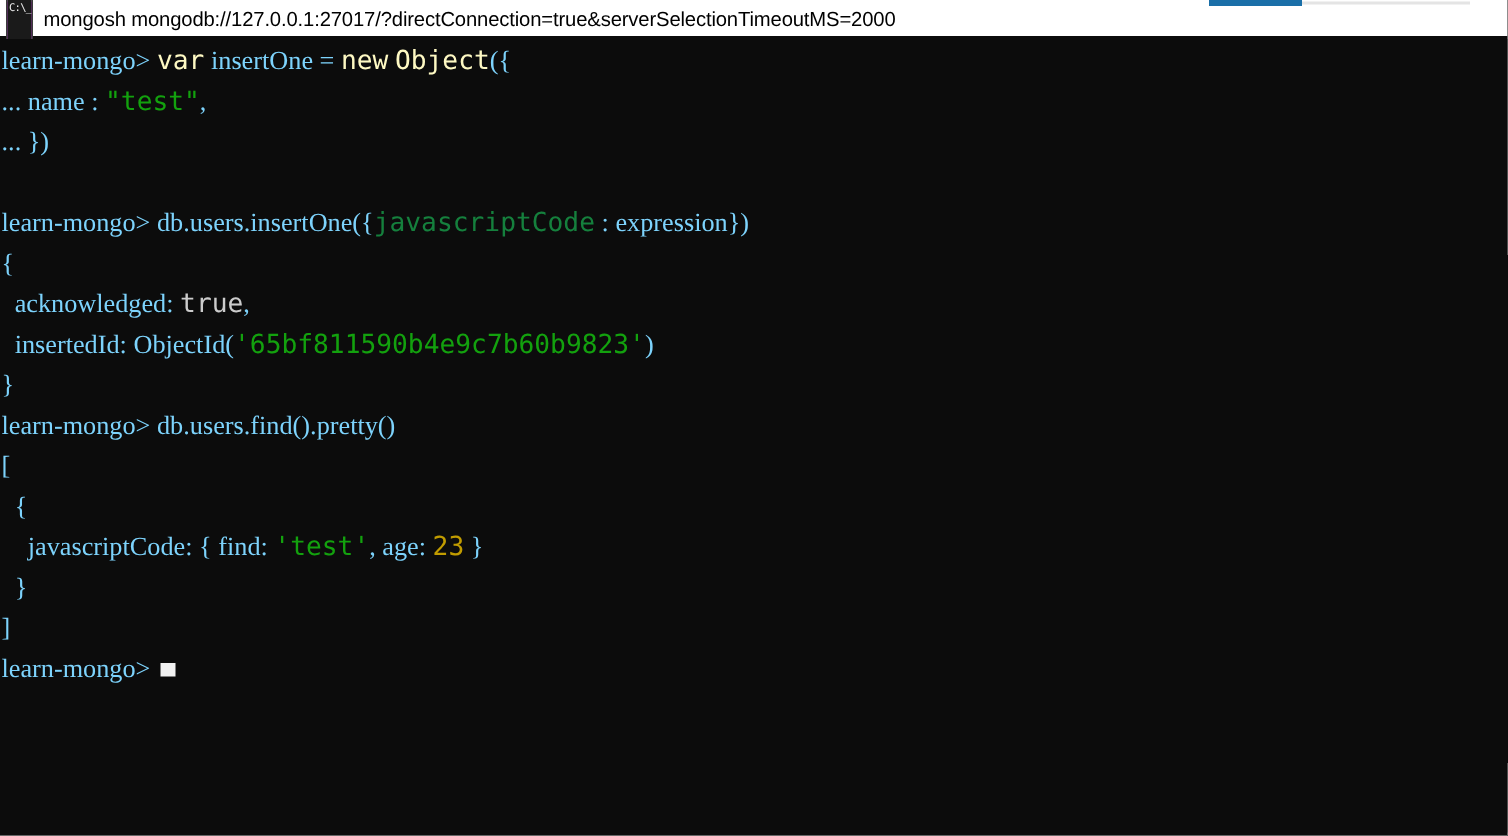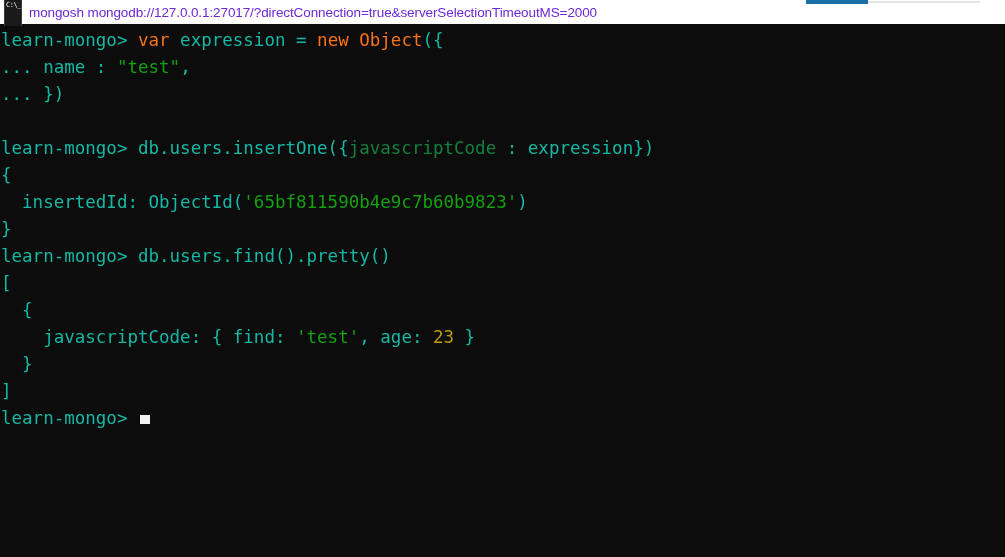--- a/index.html
+++ b/index.html
@@ -59,21 +59,21 @@
     line-height: 11px;
     letter-spacing: -0.5px;
     text-align: left;
     padding-left: 1px;
     white-space: nowrap;
     overflow: hidden;
   }
   #titlebar-title {
     font-family: "Liberation Sans", sans-serif;
     font-size: 13.5px;
-    color: #6d28d9;
+    color: #000000;
     white-space: nowrap;
     letter-spacing: -0.1px;
   }
   #window-accent {
     position: absolute;
     top: 0;
     left: 806px;
     width: 62px;
     height: 4px;
     background: #1a6fa8;
@@ -96,22 +96,22 @@
     font-family: "DejaVu Sans Mono", monospace;
     font-size: 17.5px;
     line-height: 27px;
     color: #cccccc;
     overflow: hidden;
   }
   .line {
     white-space: pre;
     height: 27px;
   }
-  .tok-default { color: #14b8a6; }
-  .tok-keyword { color: #f97316; }
+  .tok-default { color: #7dd3fc; font-family: Liberation Serif, serif; }
+  .tok-keyword { color: #fef9c3; }
   .tok-string  { color: #13a10e; }
   .tok-number  { color: #c19c00; }
   .tok-field   { color: #15803d; }
   .cursor {
     display: inline-block;
     width: 10px;
     height: 9px;
     background: #f2f2f2;
     vertical-align: baseline;
     margin-left: 2px;
@@ -126,26 +126,27 @@
     <div id="console-icon">
       <div class="bar"></div>
       <div class="prompt-glyph">C:\_</div>
     </div>
     <div id="titlebar-title">mongosh mongodb://127.0.0.1:27017/?directConnection=true&amp;serverSelectionTimeoutMS=2000</div>
     <div id="window-accent"></div>
     <div id="window-accent-track"></div>
   </div>
 
   <div id="terminal">
-      <div class="line"><span class="tok-default">learn-mongo&gt; </span><span class="tok-keyword">var</span><span class="tok-default"> expression = </span><span class="tok-keyword">new</span><span class="tok-default"> </span><span class="tok-keyword">Object</span><span class="tok-default">({</span></div>
+      <div class="line"><span class="tok-default">learn-mongo&gt; </span><span class="tok-keyword">var</span><span class="tok-default"> insertOne = </span><span class="tok-keyword">new</span><span class="tok-default"> </span><span class="tok-keyword">Object</span><span class="tok-default">({</span></div>
       <div class="line"><span class="tok-default">... name : </span><span class="tok-string">"test"</span><span class="tok-default">,</span></div>
       <div class="line"><span class="tok-default">... })</span></div>
       <div class="line"><span class="tok-default"></span></div>
       <div class="line"><span class="tok-default">learn-mongo&gt; db.users.insertOne({</span><span class="tok-field">javascriptCode</span><span class="tok-default"> : expression})</span></div>
       <div class="line"><span class="tok-default">{</span></div>
+      <div class="line"><span class="tok-default">  acknowledged: </span><span class="tok-boolean">true</span><span class="tok-default">,</span></div>
       <div class="line"><span class="tok-default">  insertedId: ObjectId(</span><span class="tok-string">'65bf811590b4e9c7b60b9823'</span><span class="tok-default">)</span></div>
       <div class="line"><span class="tok-default">}</span></div>
       <div class="line"><span class="tok-default">learn-mongo&gt; db.users.find().pretty()</span></div>
       <div class="line"><span class="tok-default">[</span></div>
       <div class="line"><span class="tok-default">  {</span></div>
       <div class="line"><span class="tok-default">    javascriptCode: { find: </span><span class="tok-string">'test'</span><span class="tok-default">, age: </span><span class="tok-number">23</span><span class="tok-default"> }</span></div>
       <div class="line"><span class="tok-default">  }</span></div>
       <div class="line"><span class="tok-default">]</span></div>
       <div class="line"><span class="tok-default">learn-mongo&gt; </span><span class="cursor"></span></div>
     </div>

